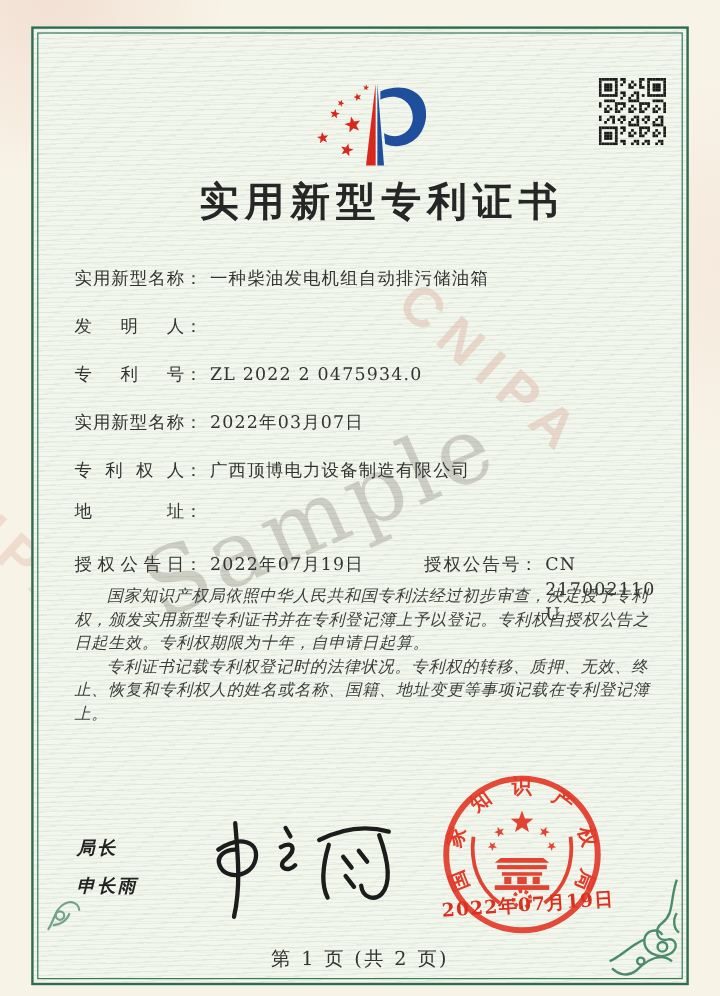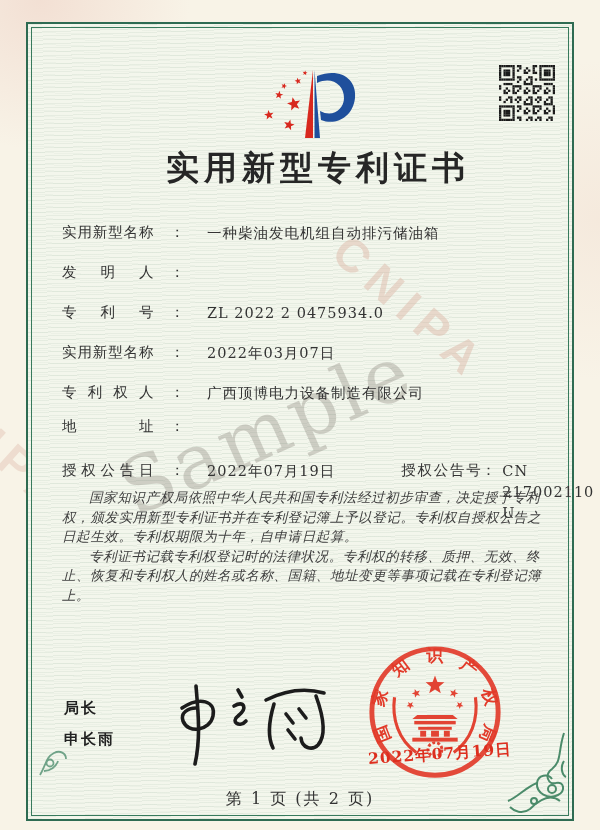--- a/index.html
+++ b/index.html
@@ -33,33 +33,33 @@
   .wm-sample{
     position:absolute;left:78px;top:428px;font-family:"DejaVu Serif",serif;
     font-size:76px;color:rgba(135,128,120,.34);transform:rotate(-24deg);
     transform-origin:left top;pointer-events:none;letter-spacing:4px;
   }
   #cert-no{left:56px;top:63px;font-size:14.5px;letter-spacing:2.5px;color:#3a3a3a;}
   #title{left:0;top:144px;width:600px;text-align:center;font-size:33px;font-weight:bold;
     letter-spacing:5px;color:#262626;}
   
   #fields{left:60px;top:0;width:486px;font-size:14.5px;color:#333;}
-  .row{position:absolute;left:0;right:0;display:flex;align-items:flex-start;letter-spacing:.5px;gap:16px;}
+  .row{position:absolute;left:0;right:0;display:flex;align-items:flex-start;letter-spacing:.5px;}
   .lab{display:inline-block;width:92px;text-align:justify;text-align-last:justify;flex:0 0 92px;}
   .colon{flex:0 0 auto;margin-right:6px;}
   .val{flex:1 1 auto;letter-spacing:1px;line-height:21px;}
   .pair2{margin-left:30px;display:flex;}
   .pair2 .lab{width:80px;flex-basis:80px;margin-left:20px;}
   
   #paras{left:60px;top:486px;width:486px;font-size:13.5px;line-height:19.5px;
     color:#3e3e3e;font-style:italic;letter-spacing:.6px;}
   #paras p{margin:0;text-indent:2em;}
   
   #issuer{left:62px;top:690px;font-family:"Liberation Sans",sans-serif;
-    font-size:15px;font-weight:600;color:#222;line-height:31px;letter-spacing:2px;}
+    font-size:15px;font-weight:600;color:#222;line-height:31px;letter-spacing:2px;font-style:italic;}
   
   #seal{left:359px;top:638px;width:148px;height:148px;}
   #seal-date{left:360px;top:742px;width:156px;text-align:center;color:#dd2f1f;
     font-size:15.5px;letter-spacing:1px;transform:rotate(-4deg);font-weight:600;}
   #footer{left:0;top:787px;width:600px;text-align:center;font-size:16px;color:#333;
     letter-spacing:2px;}
   svg{display:block;}
 </style>
 </head>
 <body>

